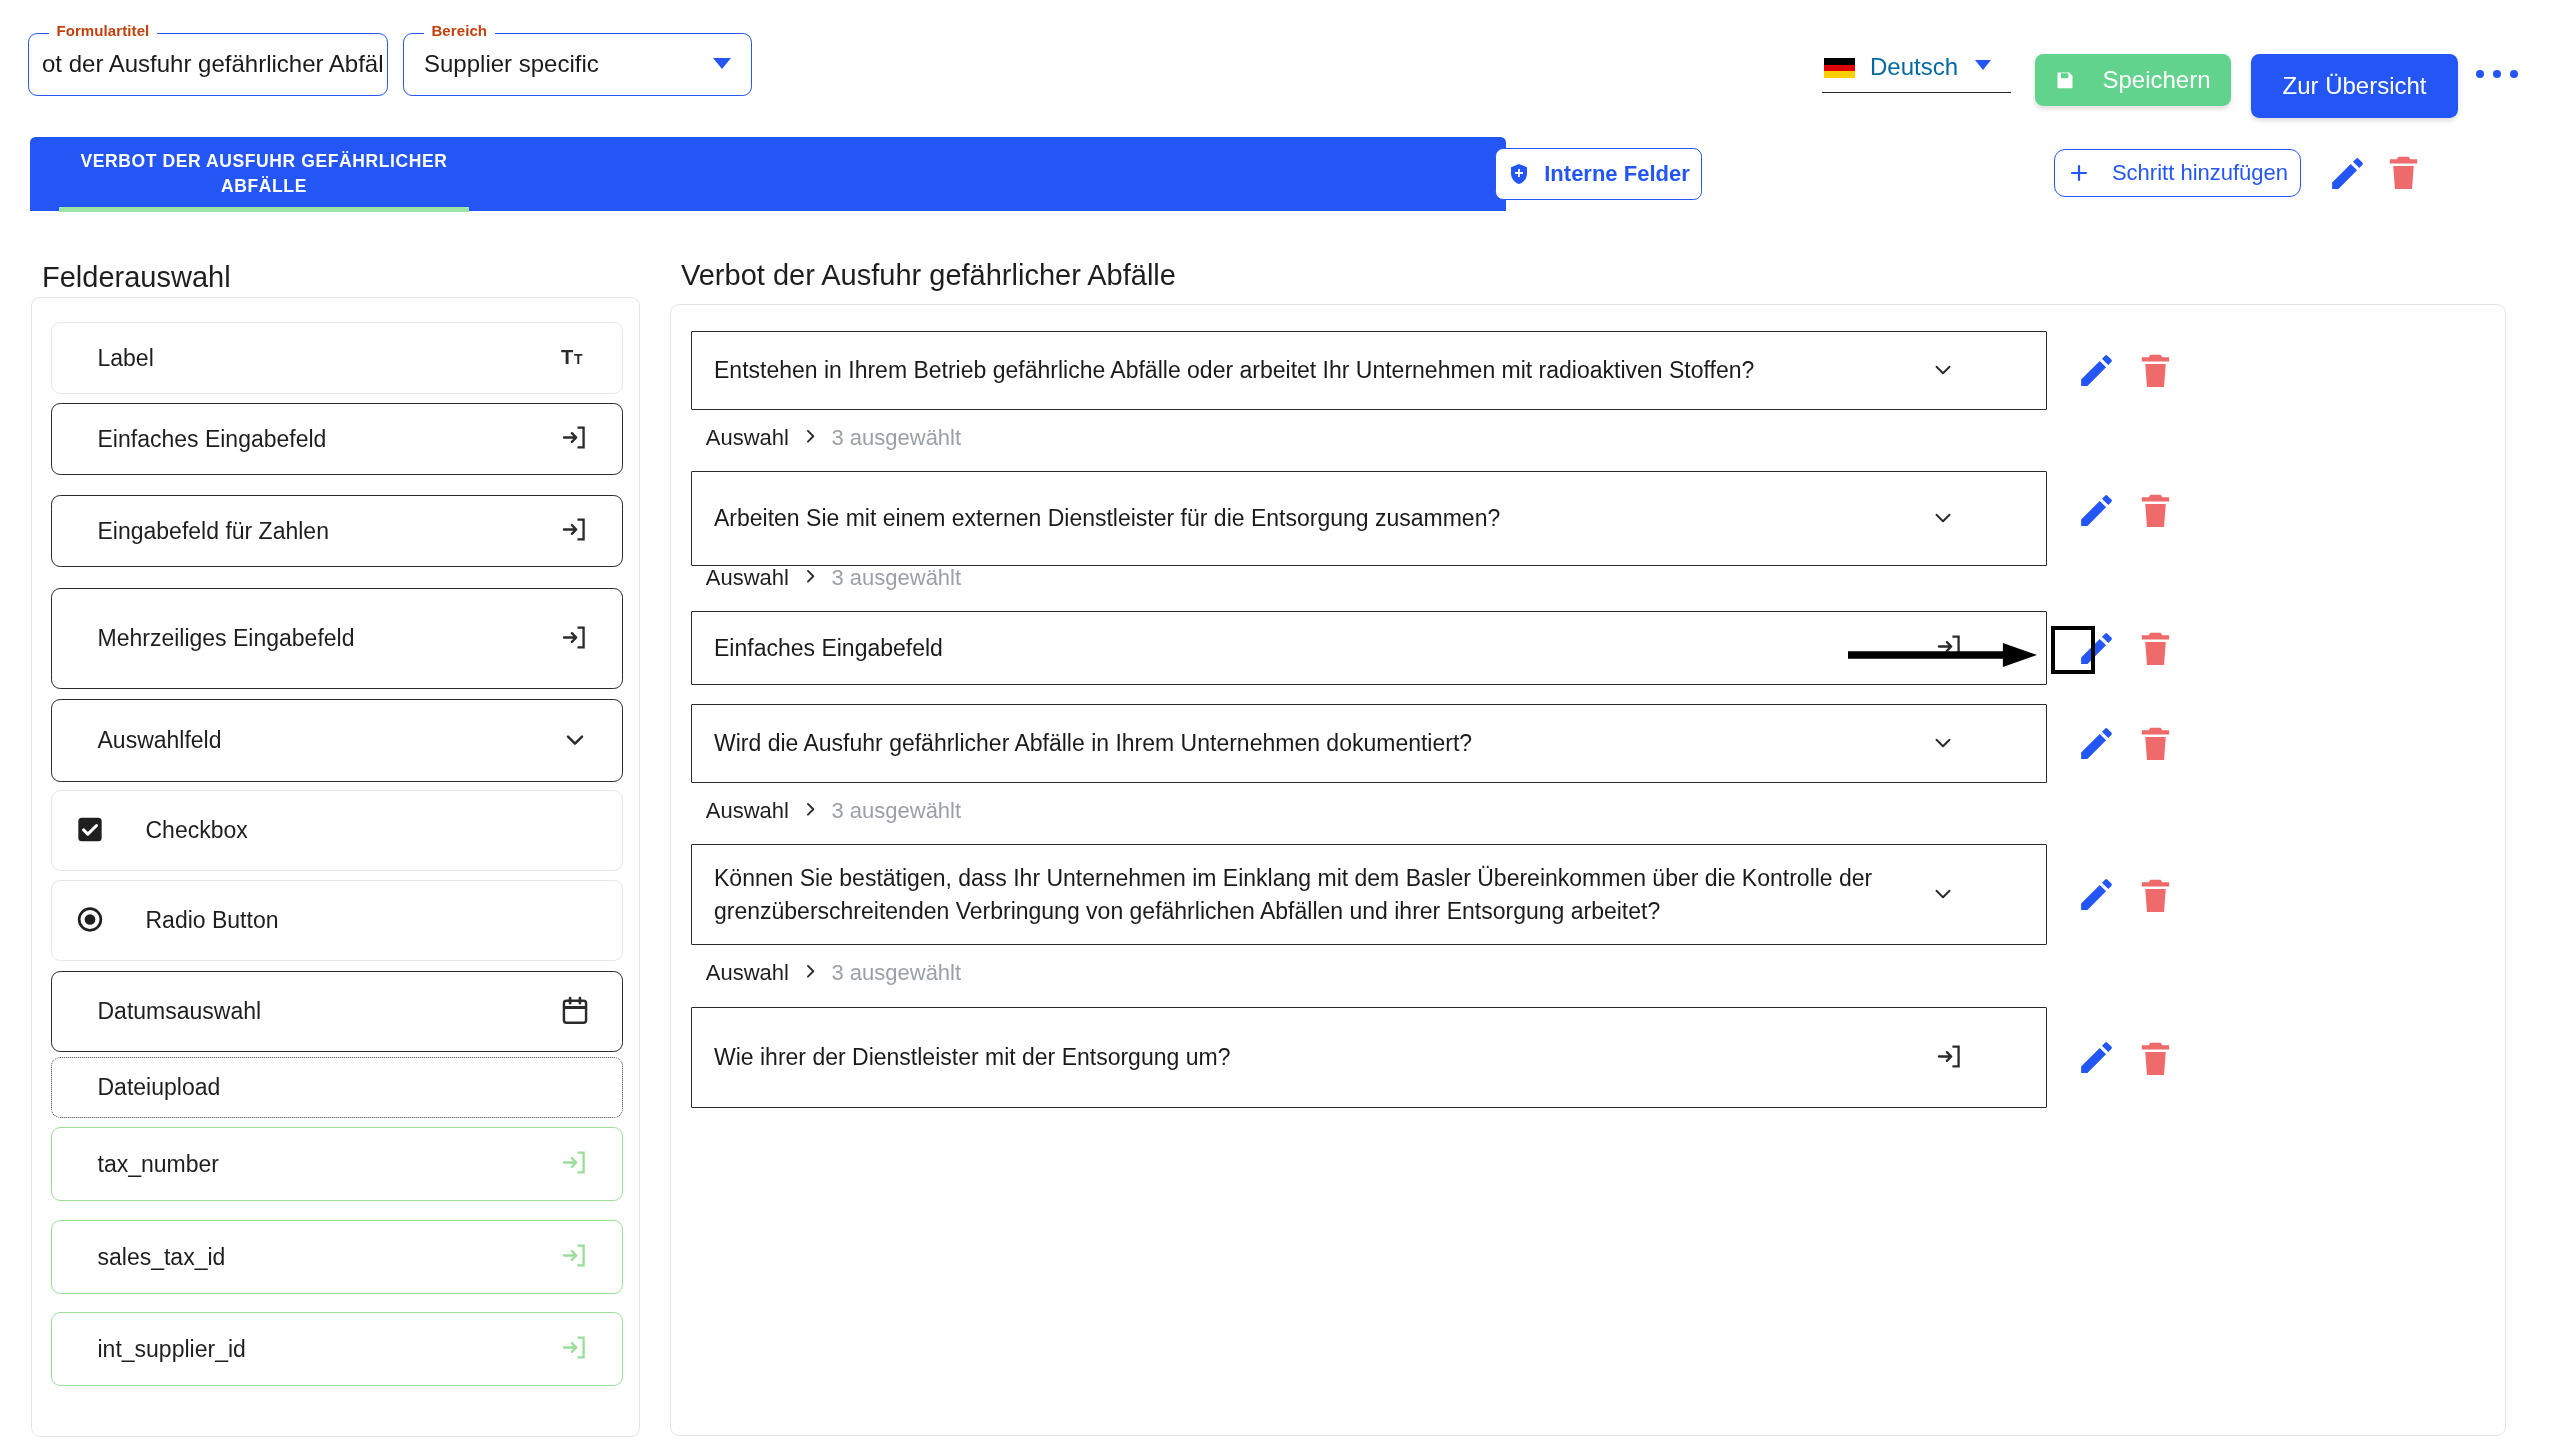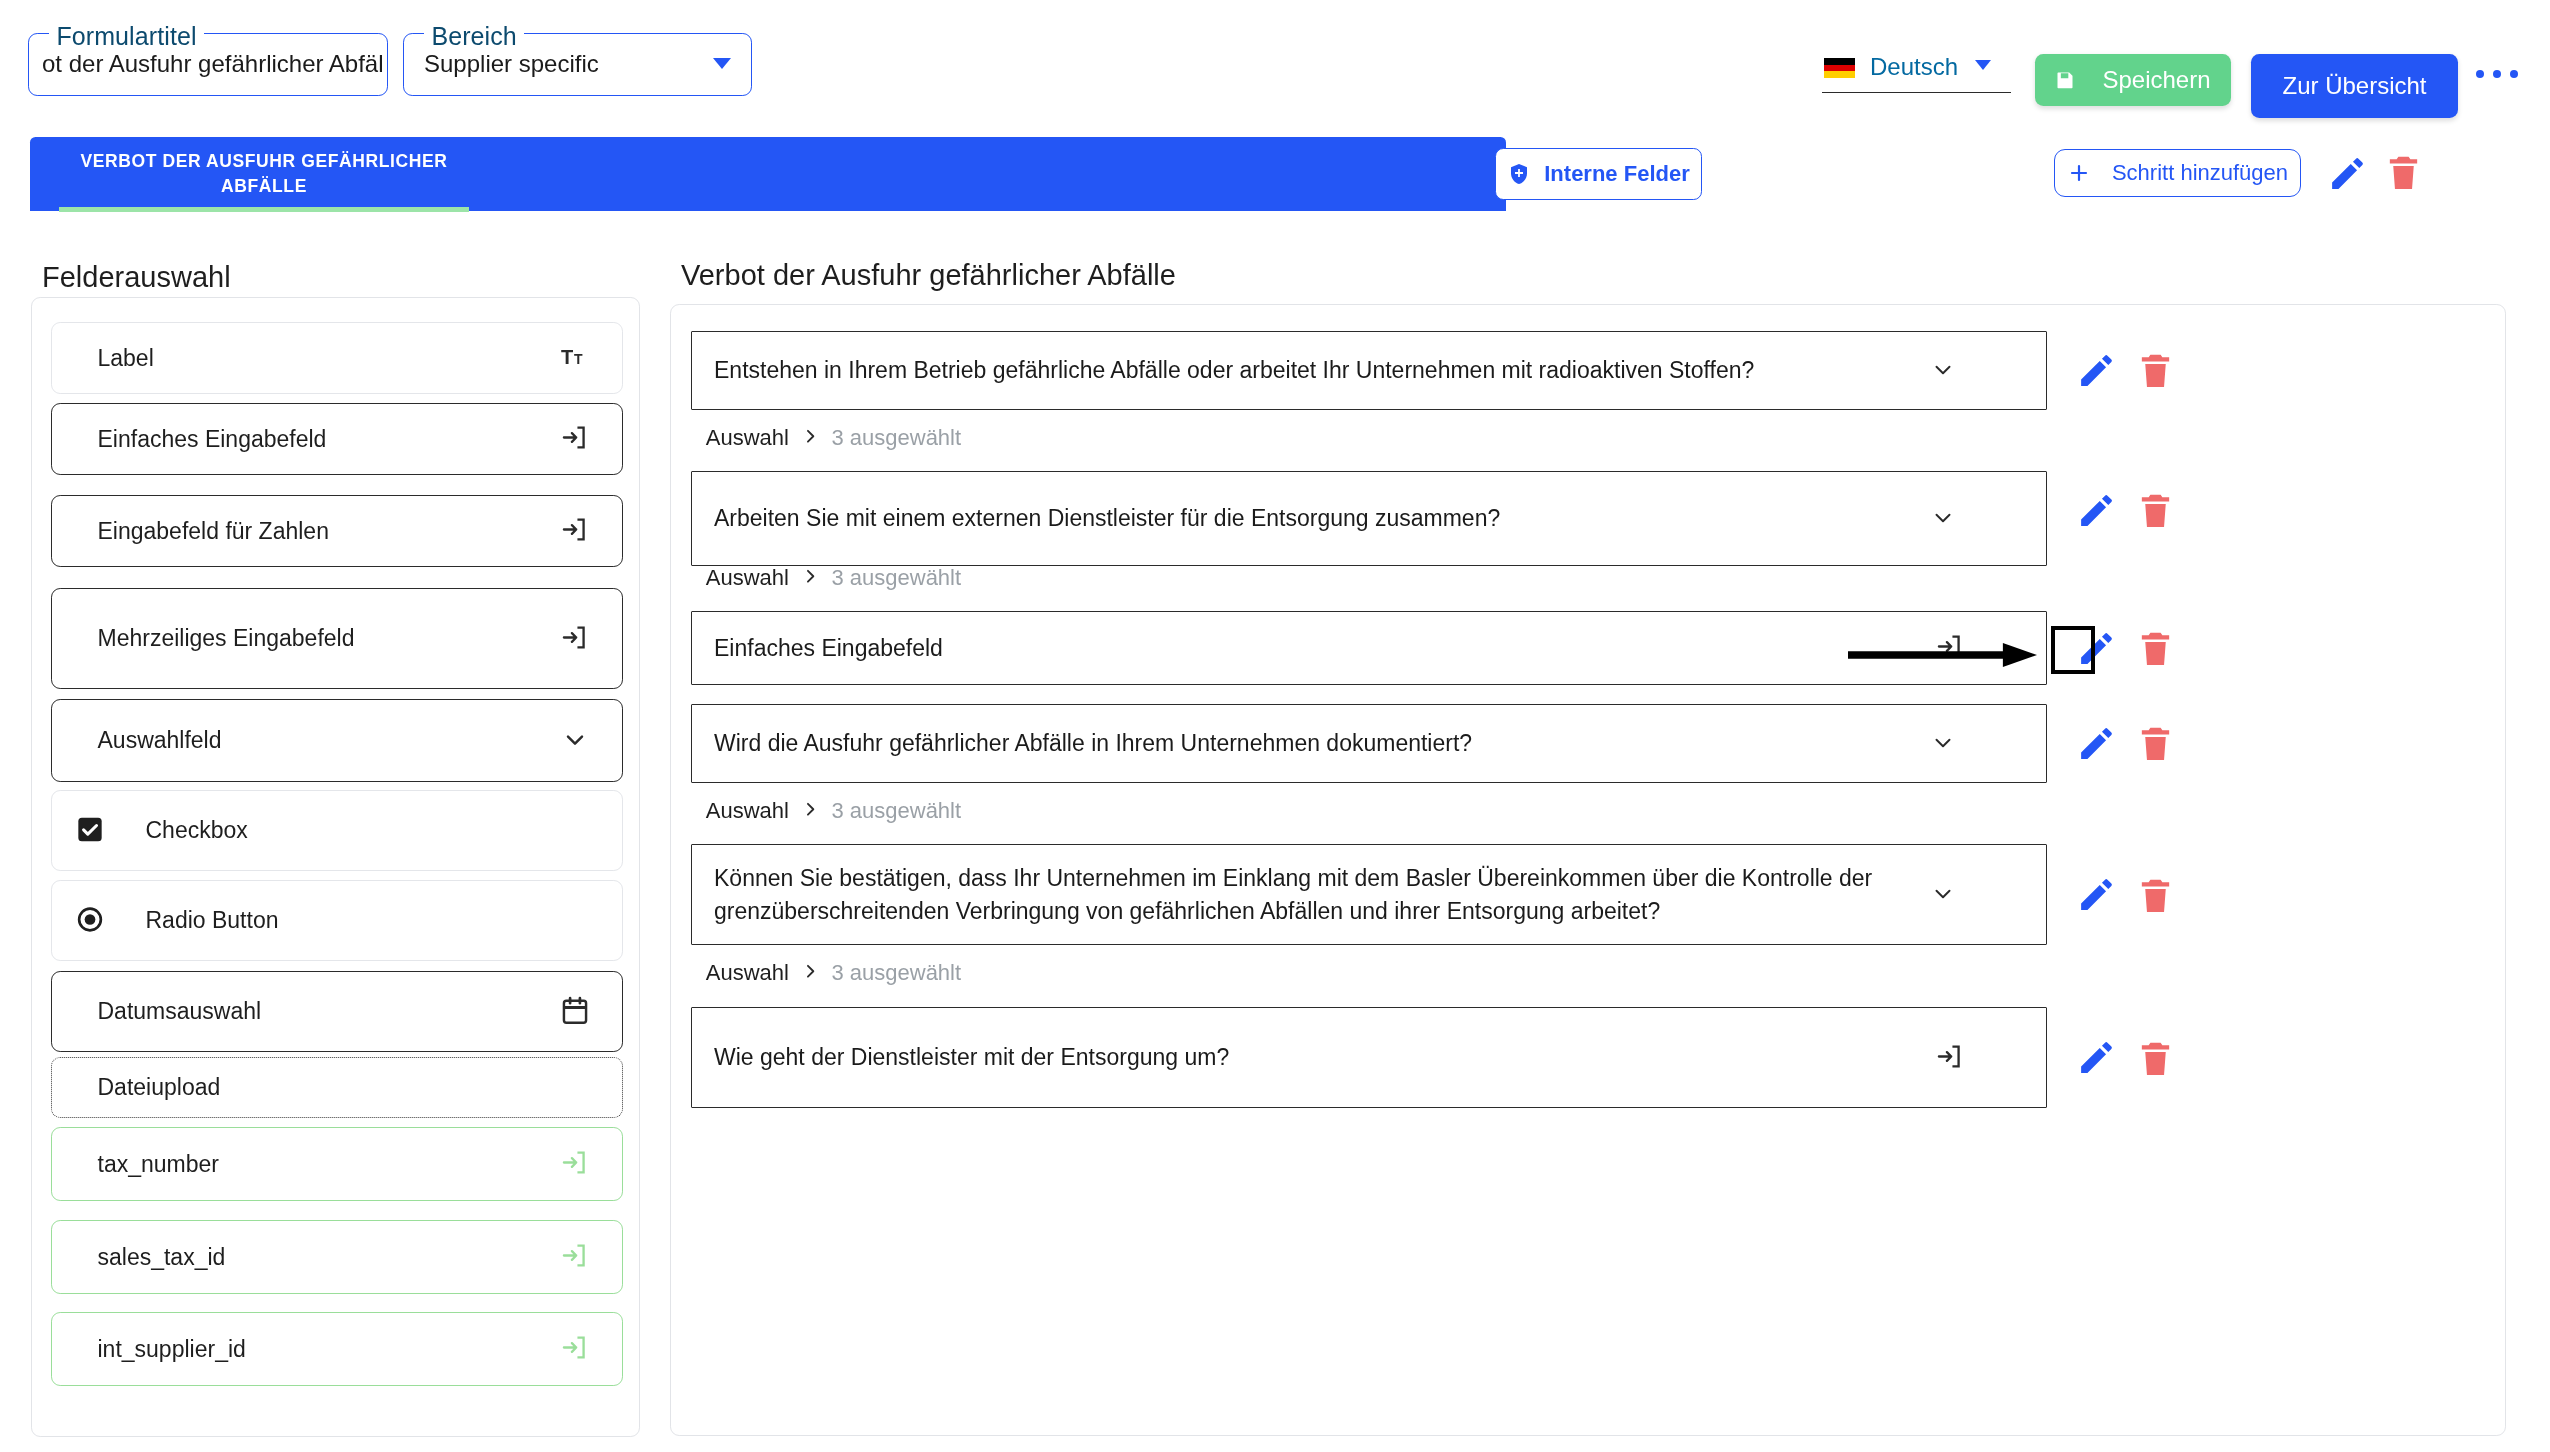--- a/index.html
+++ b/index.html
@@ -19,23 +19,23 @@
     position: absolute;
     border: 1.8px solid #2456F5;
     border-radius: 9.2px;
     background: #fff;
   }
   .fieldset > legend {
     position: absolute;
     top: -12px; left: 20px;
     padding: 0 7.4px;
     background: #fff;
-    color: #0c4a6e;
-    font-size: 25px;
-    font-weight: 400;
+    color: #c2410c;
+    font-size: 15px;
+    font-weight: 700;
     letter-spacing: 0.1px;
     white-space: nowrap;
   }
   #form-title-field { left: 28px; top: 33px; width: 360px; height: 63px; }
   #form-title-value {
     position: absolute; left: 13px; top: 0; height: 59px;
     line-height: 59px; font-size: 24px; color: #1b1b1b;
     white-space: nowrap; overflow: hidden; width: 343px;
   }
   #area-field { left: 403px; top: 33px; width: 349px; height: 63px; }
@@ -487,21 +487,21 @@
         <svg width="18.5" height="18.5" viewBox="0 0 24 24">
             <path fill="none" stroke="#2b2b2b" stroke-width="2.4" stroke-linecap="round" stroke-linejoin="round" d="M9 5l7 7-7 7"></path>
           </svg>
       </span>
       <span class="sub-count">3 ausgewählt</span>
     </div>
   </div>
 
   <div class="q-row" style="top:702px;">
     <div class="q-box" style="height:101px;">
-      <div class="q-text">Wie geht der Dienstleister mit der Entsorgung um?</div>
+      <div class="q-text">Wie ihrer der Dienstleister mit der Entsorgung um?</div>
       <span class="q-input-ic">
         <svg width="29.5" height="29.5" viewBox="0 0 24 24">
             <path fill="none" stroke="#2b2b2b" stroke-width="1.9" d="M15 4h5v16h-5"></path>
             <path fill="none" stroke="#2b2b2b" stroke-width="1.9" stroke-linecap="round" stroke-linejoin="round" d="M4 12h10m-3.5-3.5L14 12l-3.5 3.5"></path>
           </svg>
       </span>
     </div>
     <svg class="q-edit" style="left:1385px;top:30px;" viewBox="0 0 24 24">
       <path fill="#2456F5" d="M3 17.3V21h3.7L17.6 10.1l-3.7-3.7L3 17.3zM20.7 7a1 1 0 0 0 0-1.4l-2.3-2.3a1 1 0 0 0-1.4 0l-1.8 1.8 3.7 3.7L20.7 7z"></path>
     </svg>

